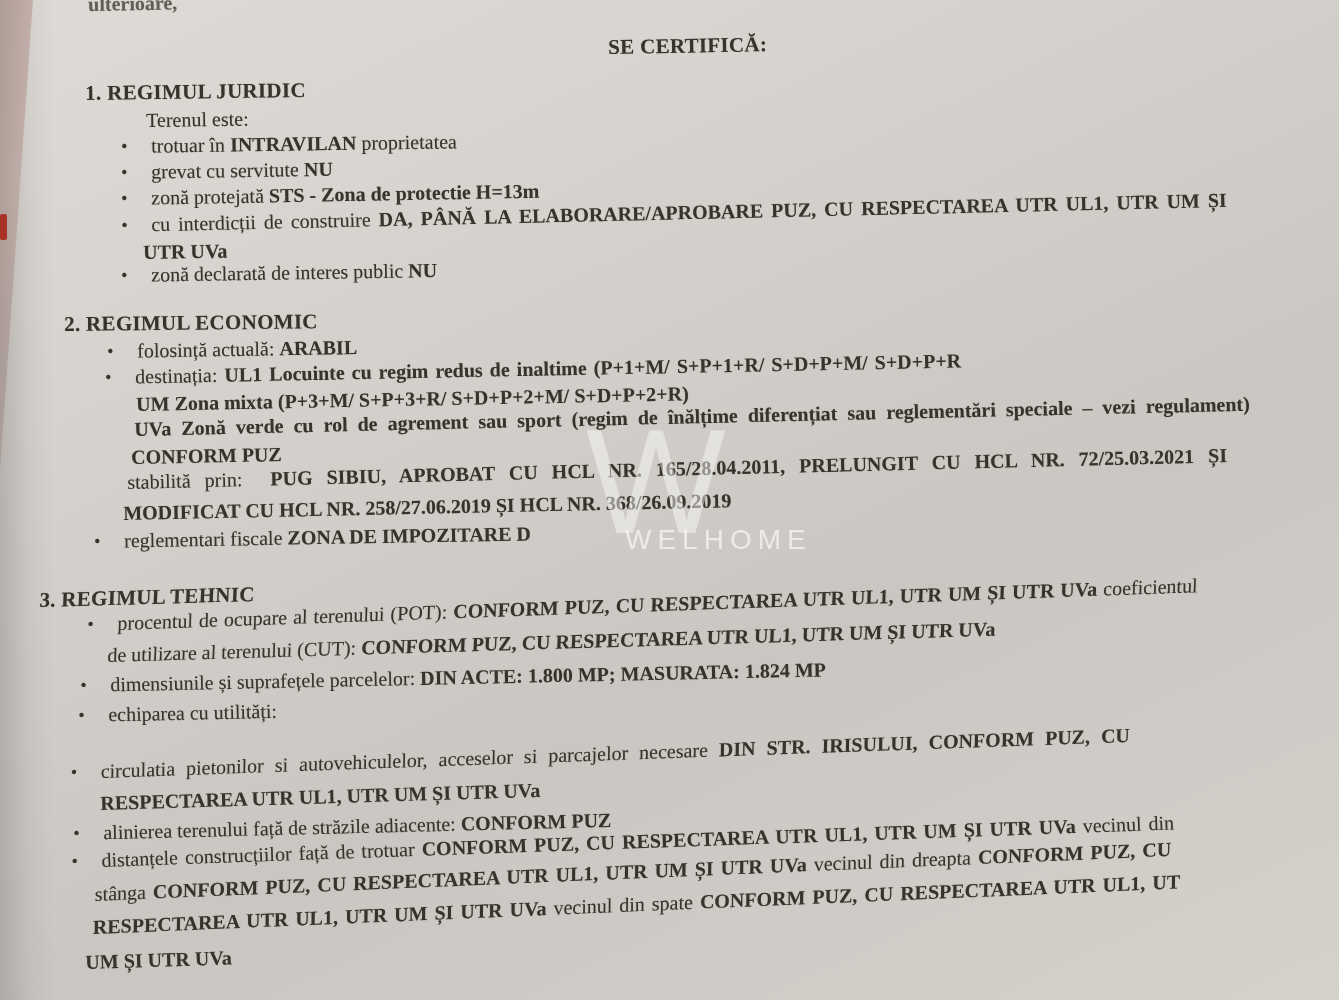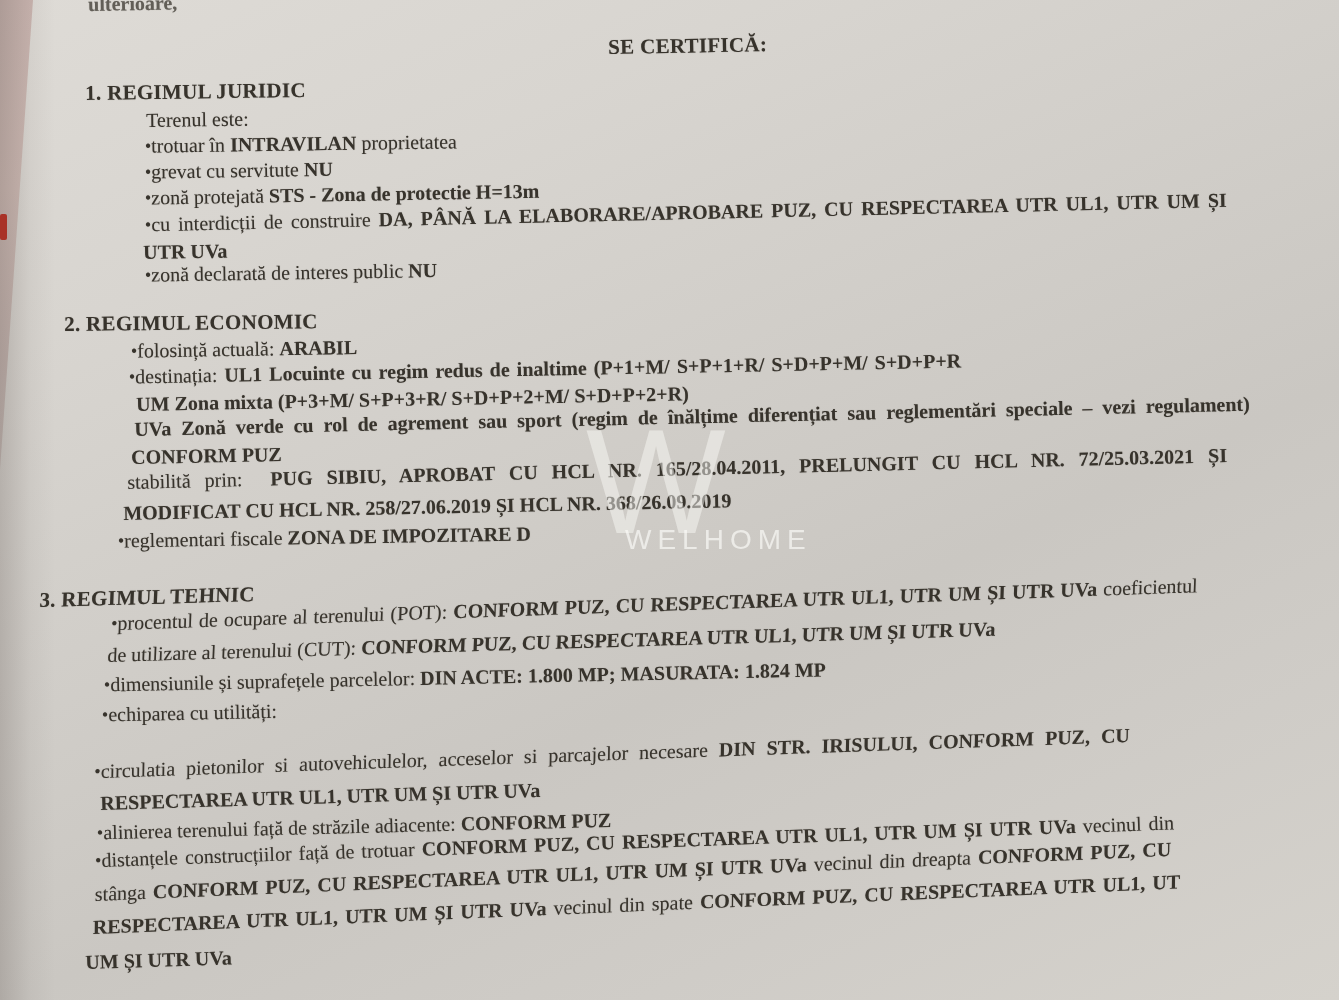--- a/index.html
+++ b/index.html
@@ -15,21 +15,21 @@
   }
   .edge-shade{
     position:absolute;left:0;top:0;width:55px;height:100%;
     background:linear-gradient(90deg,rgba(110,100,95,.30),rgba(110,100,95,.08) 55%,transparent);
     pointer-events:none;
   }
   .red-sliver{
     position:absolute;left:0;top:214px;width:7px;height:26px;
     background:#a93227;border-radius:2px;
   }
-  .content{position:absolute;inset:0;text-align:right;}
+  .content{position:absolute;inset:0;}
   .line{
     position:absolute;white-space:nowrap;
     font-size:20px;line-height:1.25;color:#37332c;
     transform-origin:0 0;
     text-shadow:0 0 1px rgba(75,70,62,.38);
   }
   .b{font-weight:bold;}
   .hd{font-weight:bold;font-size:21px;letter-spacing:.3px;}
   .bullet{display:inline-block;width:30px;font-size:18px;vertical-align:1px;}
   .frag{color:#4d4942;font-weight:bold;opacity:.85;}

